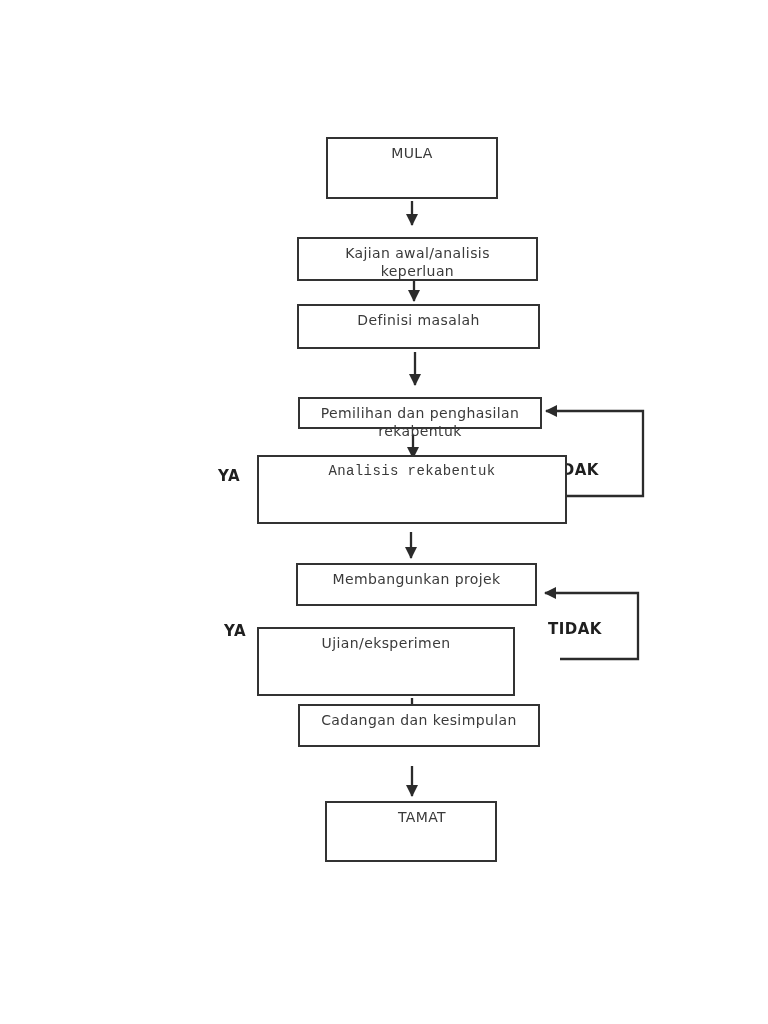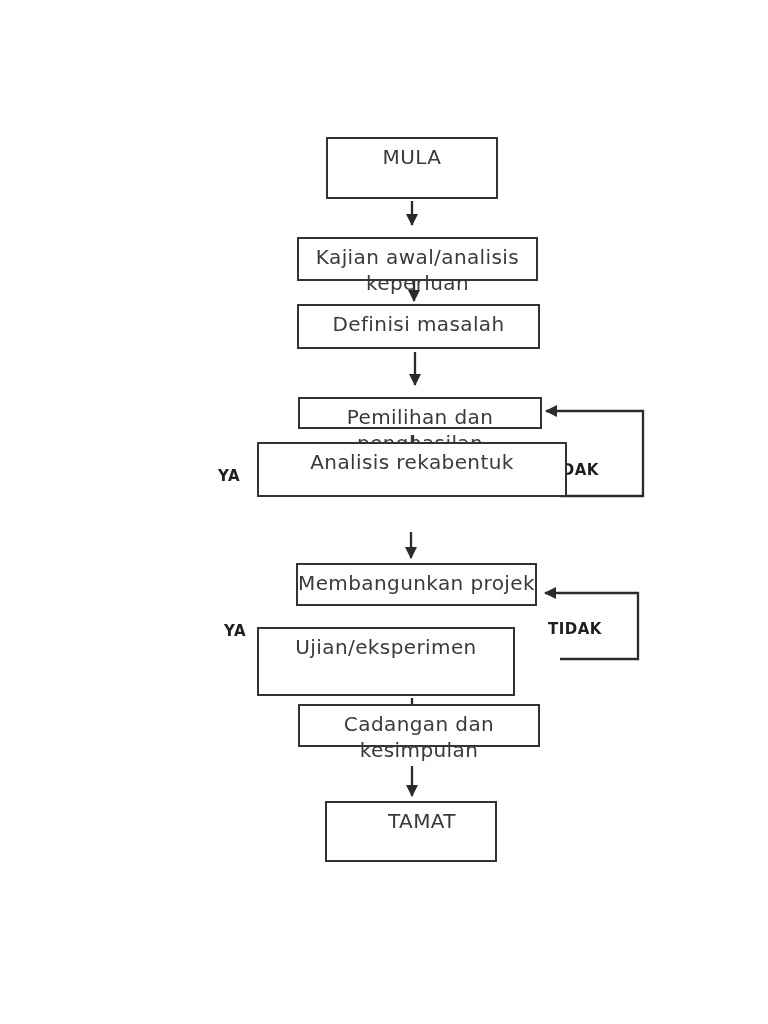--- a/index.html
+++ b/index.html
@@ -20,21 +20,21 @@
     left: 0;
     top: 0;
     z-index: 1;
   }
   .node {
     position: absolute;
     box-sizing: border-box;
     background: #ffffff;
     border: 2px solid #333333;
     color: #3a3a3a;
-    font-size: 20px;
+    font-size: 14px;
     line-height: 1.3;
     letter-spacing: 0.4px;
     text-align: center;
     padding-top: 5px;
     white-space: pre-line;
     z-index: 3;
   }
   .edge-label {
     position: absolute;
     font-weight: bold;
@@ -83,21 +83,21 @@
   <div class="node" style="left:326px; top:137px; width:172px; height:62px;">MULA</div>
 
   <div class="node" style="left:297px; top:237px; width:241px; height:44px;">Kajian awal/analisis
 keperluan</div>
 
   <div class="node" style="left:297px; top:304px; width:243px; height:45px;">Definisi masalah</div>
 
   <div class="node" style="left:298px; top:397px; width:244px; height:32px;">Pemilihan dan penghasilan
 rekabentuk</div>
 
-  <div class="node" style="left:257px; top:442px; width:310px; height:55px;">Analisis rekabentuk</div>
+  <div class="node" style="left:257px; top:455px; width:310px; height:69px;font-family:Liberation Mono, monospace;">Analisis rekabentuk</div>
 
   <div class="node" style="left:296px; top:563px; width:241px; height:43px;">Membangunkan projek</div>
 
   <div class="node" style="left:257px; top:627px; width:258px; height:69px;">Ujian/eksperimen</div>
 
   <div class="node" style="left:298px; top:704px; width:242px; height:43px;">Cadangan dan kesimpulan</div>
 
   <div class="node" style="left:325px; top:801px; width:172px; height:61px;padding-left:22px;">TAMAT</div>
 
 </div>

